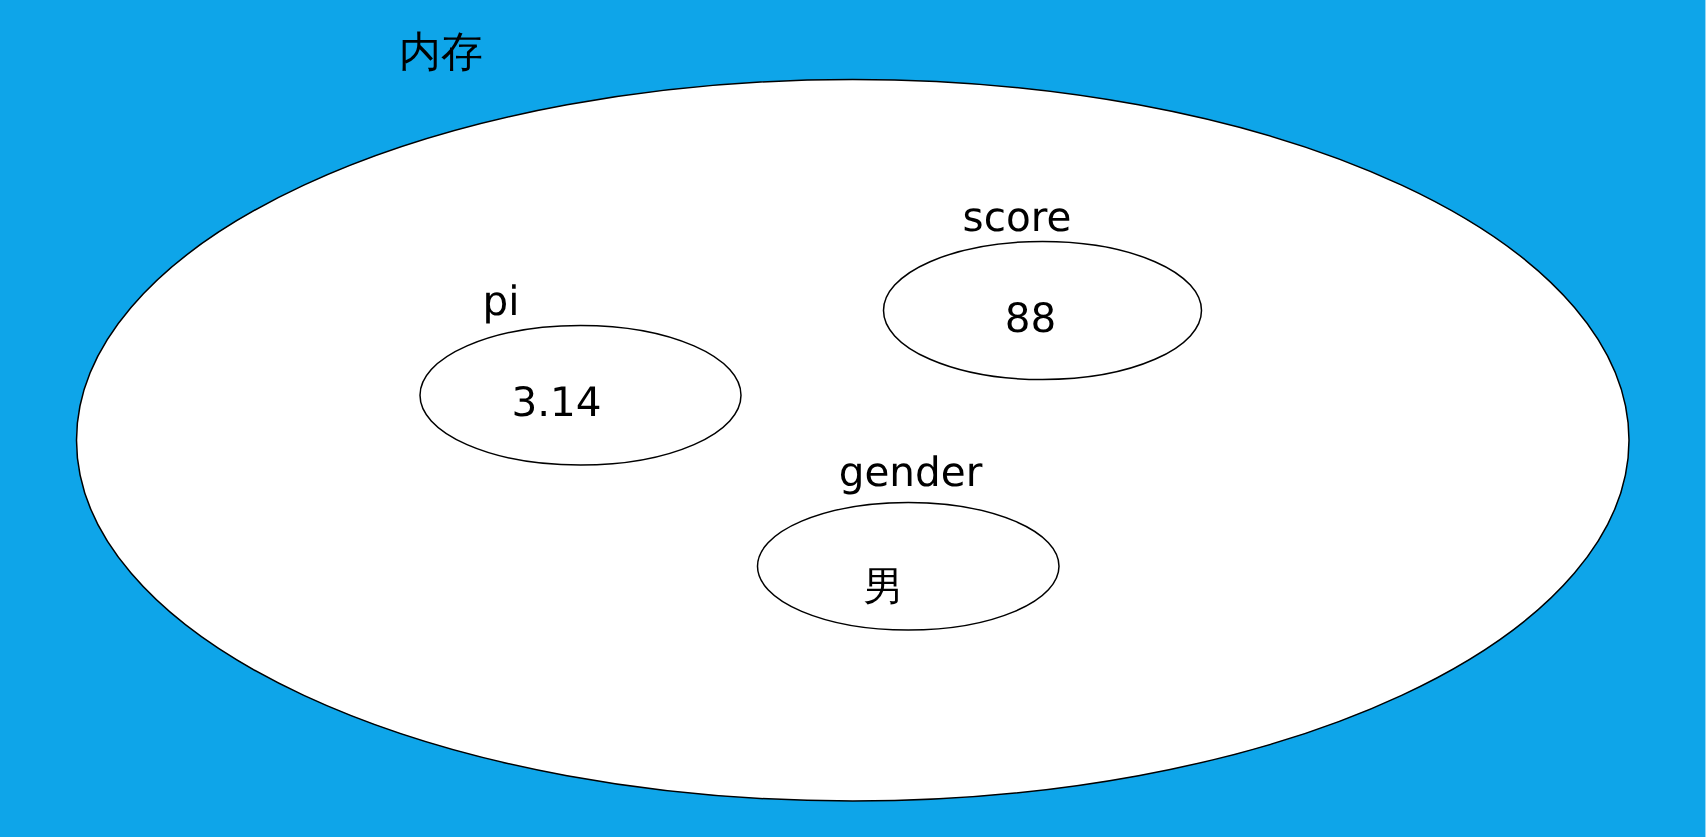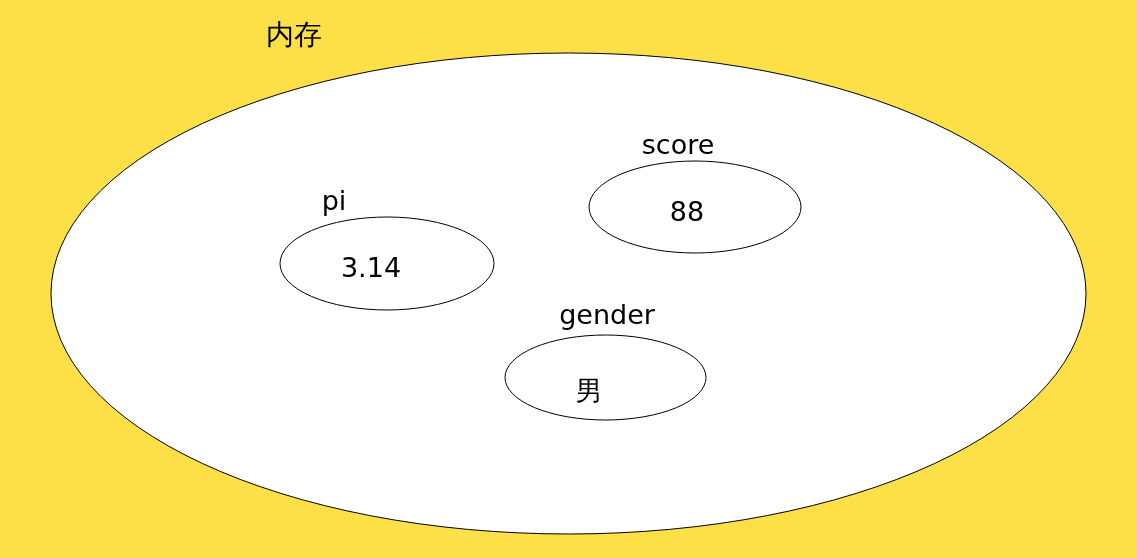--- a/index.html
+++ b/index.html
@@ -8,21 +8,21 @@
     padding: 0;
     background: #ffffff;
   }
   body {
     font-family: "DejaVu Sans", "Liberation Sans", sans-serif;
   }
   #canvas {
     position: relative;
     width: 1137px;
     height: 558px;
-    background: #fde047;
+    background: #0ea5e9;
     overflow: hidden;
   }
   #diagram-svg {
     position: absolute;
     top: 0;
     left: 0;
     width: 1137px;
     height: 558px;
     display: block;
   }

